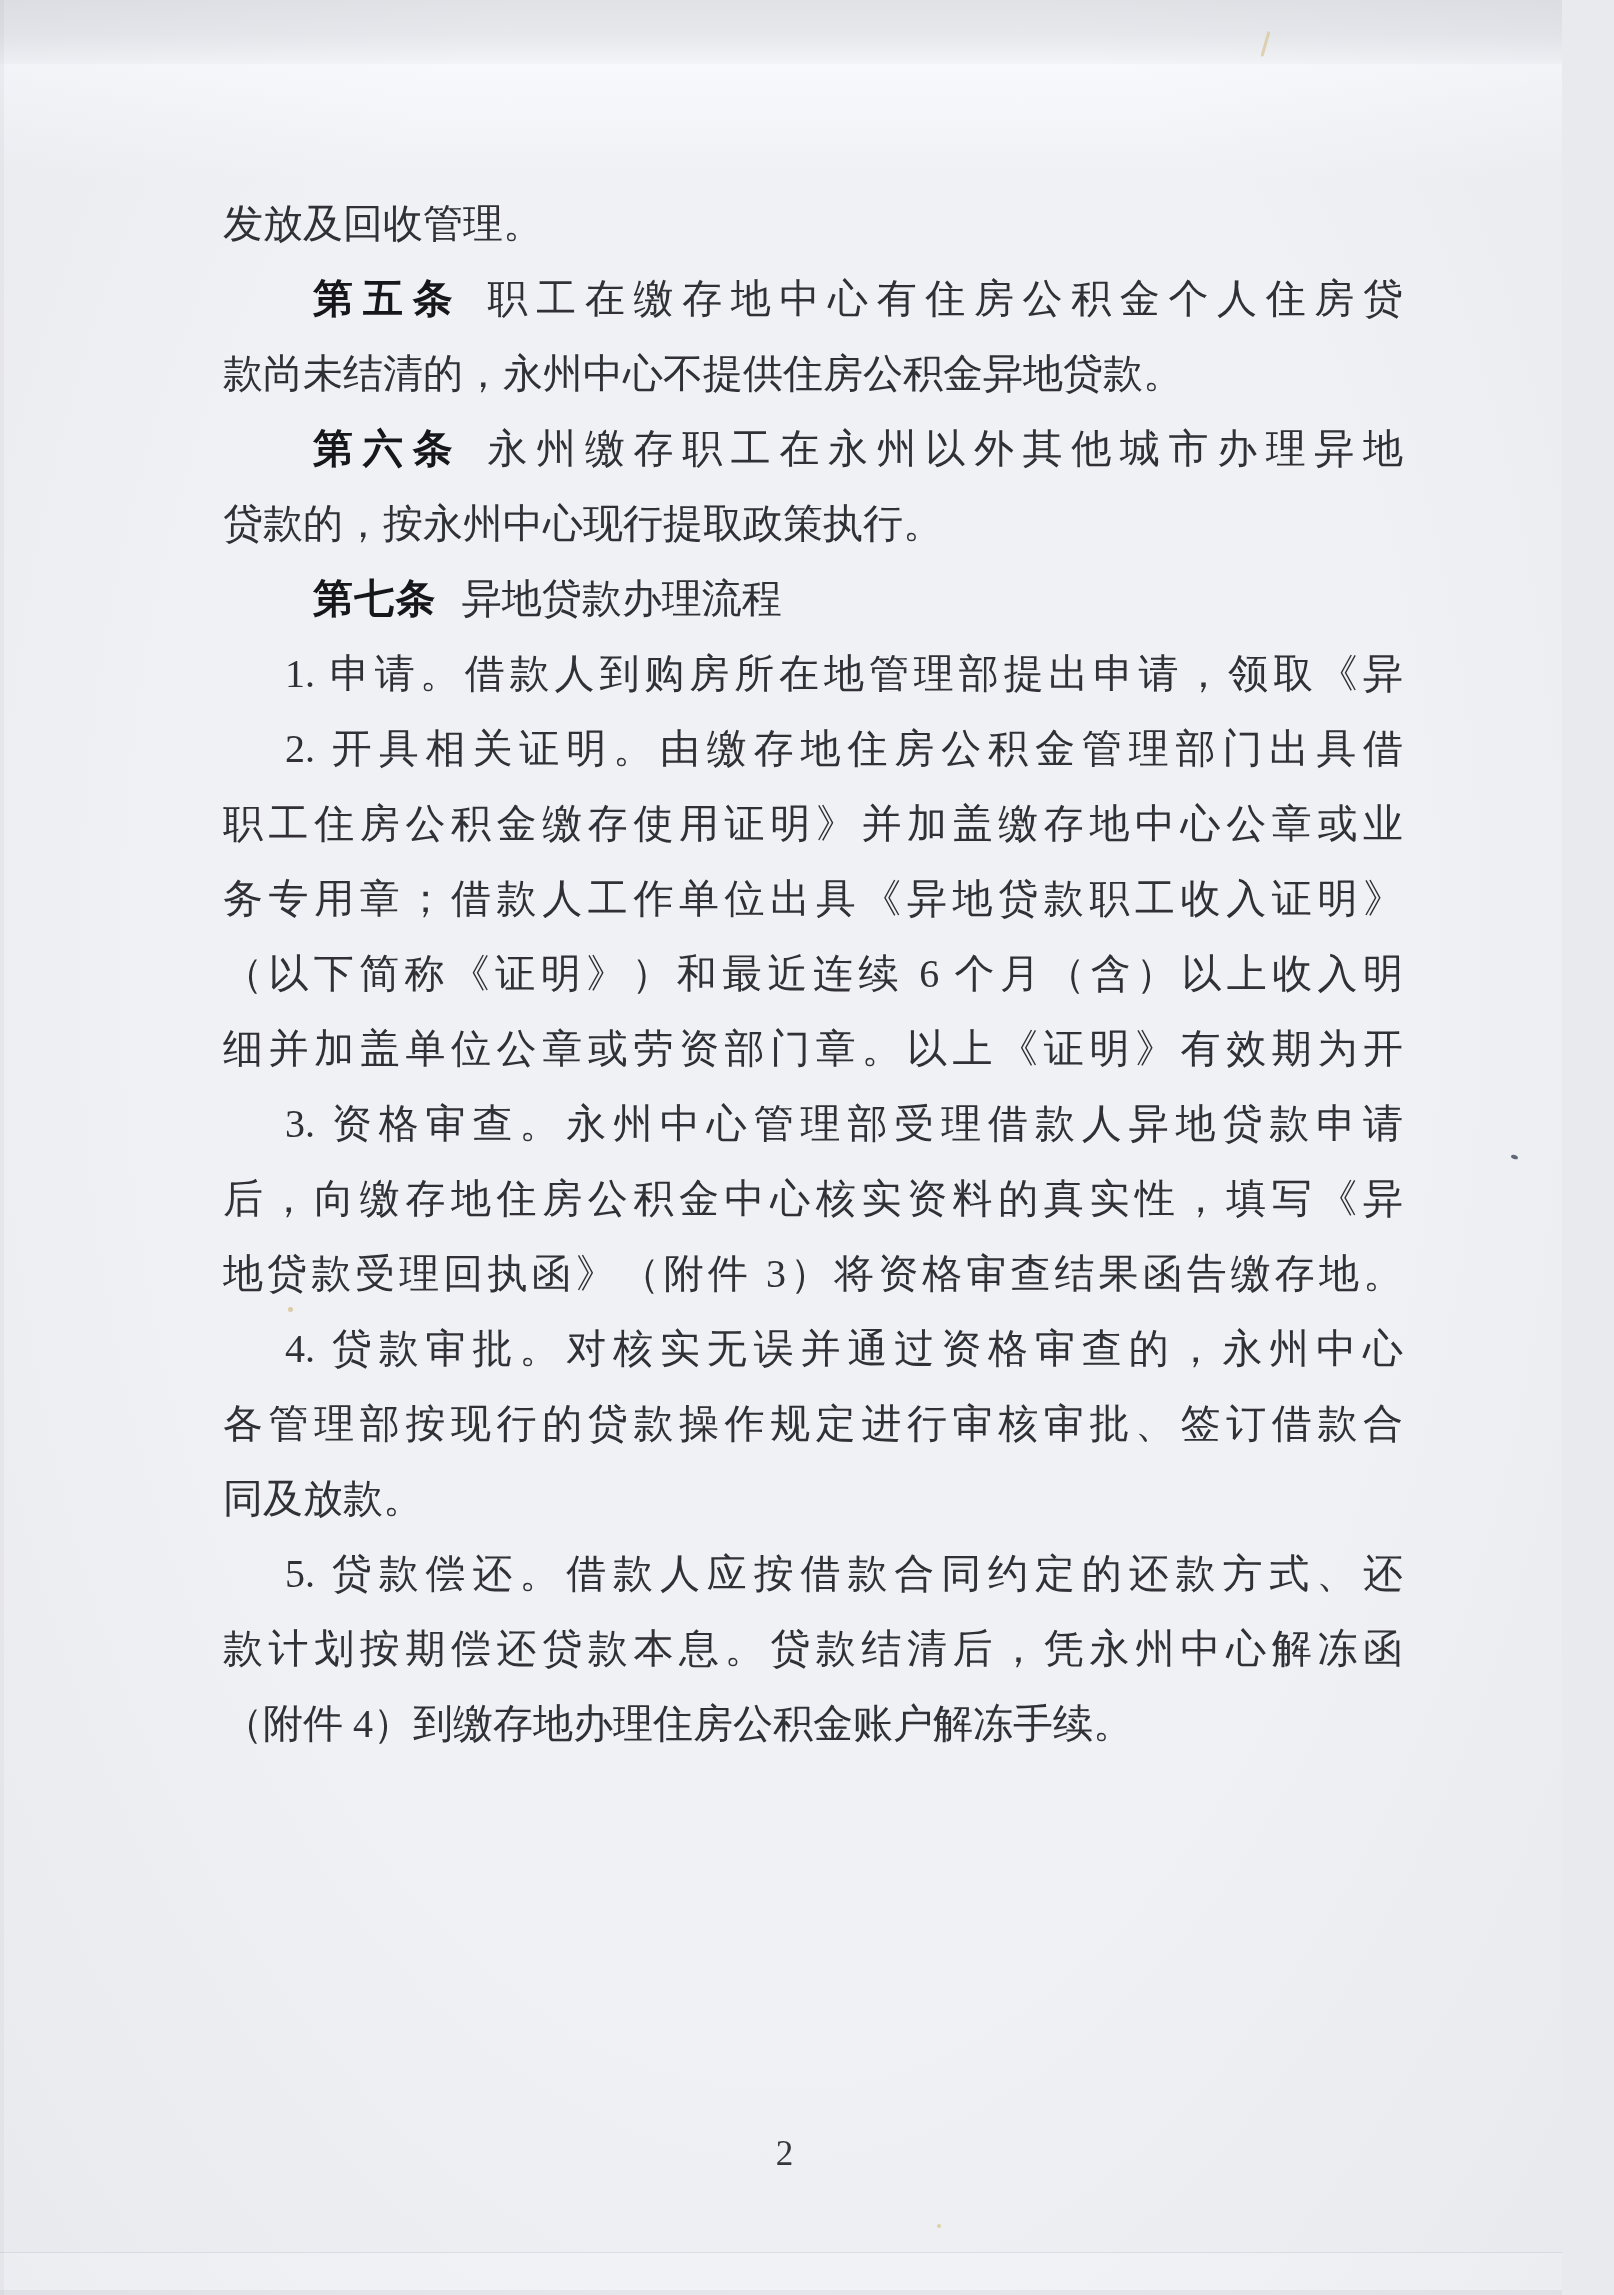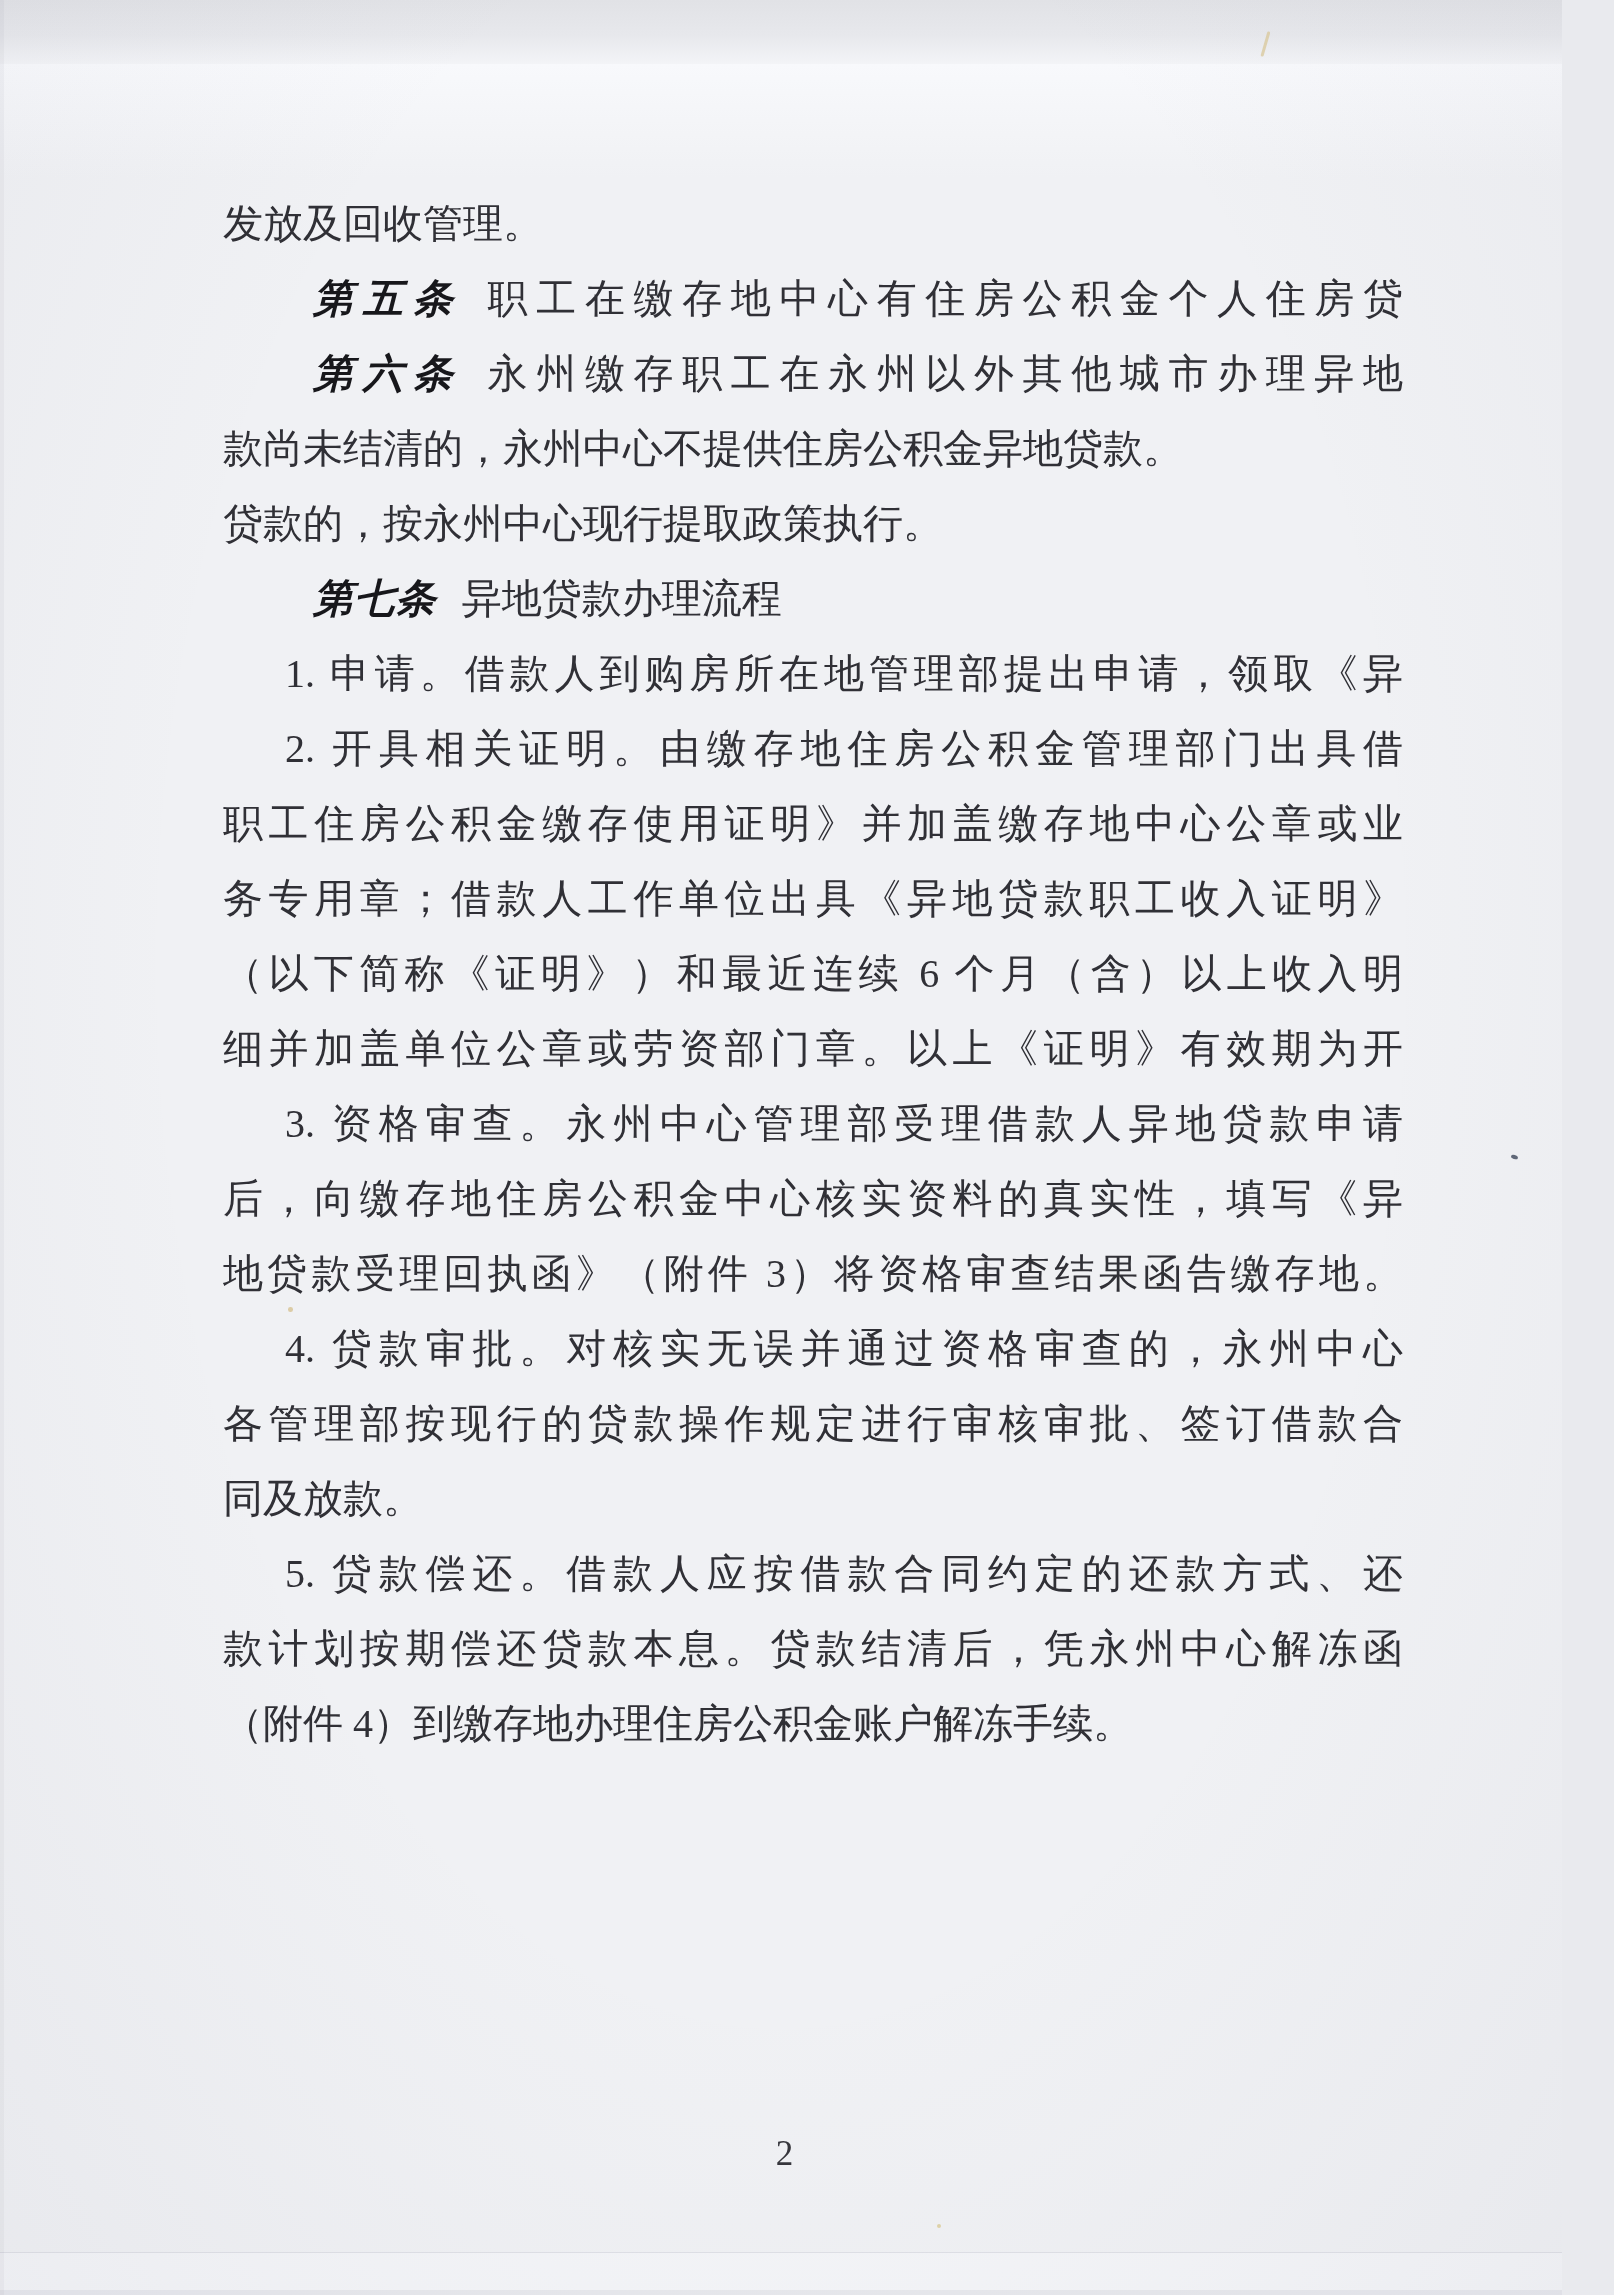--- a/index.html
+++ b/index.html
@@ -81,21 +81,20 @@
     text-align: left;
     text-align-last: left;
   }
   .ind-b { padding-left: 90px; }
   .ind-n { padding-left: 62px; }
   .term {
     font-weight: 800;
     color: #17171b;
     margin-right: 0.62em;
     letter-spacing: 1.3px;
-    font-style: italic;
   }
   .pageno {
     position: absolute; left: 751px; top: 2134px; width: 67px;
     text-align: center;
     font-size: 35px;
     color: #36363c;
   }
 </style>
 </head>
 <body>
@@ -113,23 +112,23 @@
   <div class="speck-ink"></div>
   <div class="speck-fiber-top"></div>
   <div class="speck-tan-mid"></div>
   <div class="speck-tan-bottom"></div>
 
   <main class="doc">
 
     <p class="line end">发放及回收管理。</p>
 
     <p class="line ind-b"><b class="term">第五条</b><span>职工在缴存地中心有住房公积金个人住房贷</span></p>
+    <p class="line end">款尚未结清的，永州中心不提供住房公积金异地贷款。</p>
+
     <p class="line ind-b"><b class="term">第六条</b><span>永州缴存职工在永州以外其他城市办理异地</span></p>
-
-    <p class="line end">款尚未结清的，永州中心不提供住房公积金异地贷款。</p>
     <p class="line end">贷款的，按永州中心现行提取政策执行。</p>
 
     <p class="line ind-b end"><b class="term">第七条</b><span>异地贷款办理流程</span></p>
 
     <p class="line ind-n">1. 申请。借款人到购房所在地管理部提出申请，领取《异</p>
 
     <p class="line ind-n">2. 开具相关证明。由缴存地住房公积金管理部门出具借</p>
     <p class="line">职工住房公积金缴存使用证明》并加盖缴存地中心公章或业</p>
     <p class="line">务专用章；借款人工作单位出具《异地贷款职工收入证明》</p>
     <p class="line">（以下简称《证明》）和最近连续 6 个月（含）以上收入明</p>

